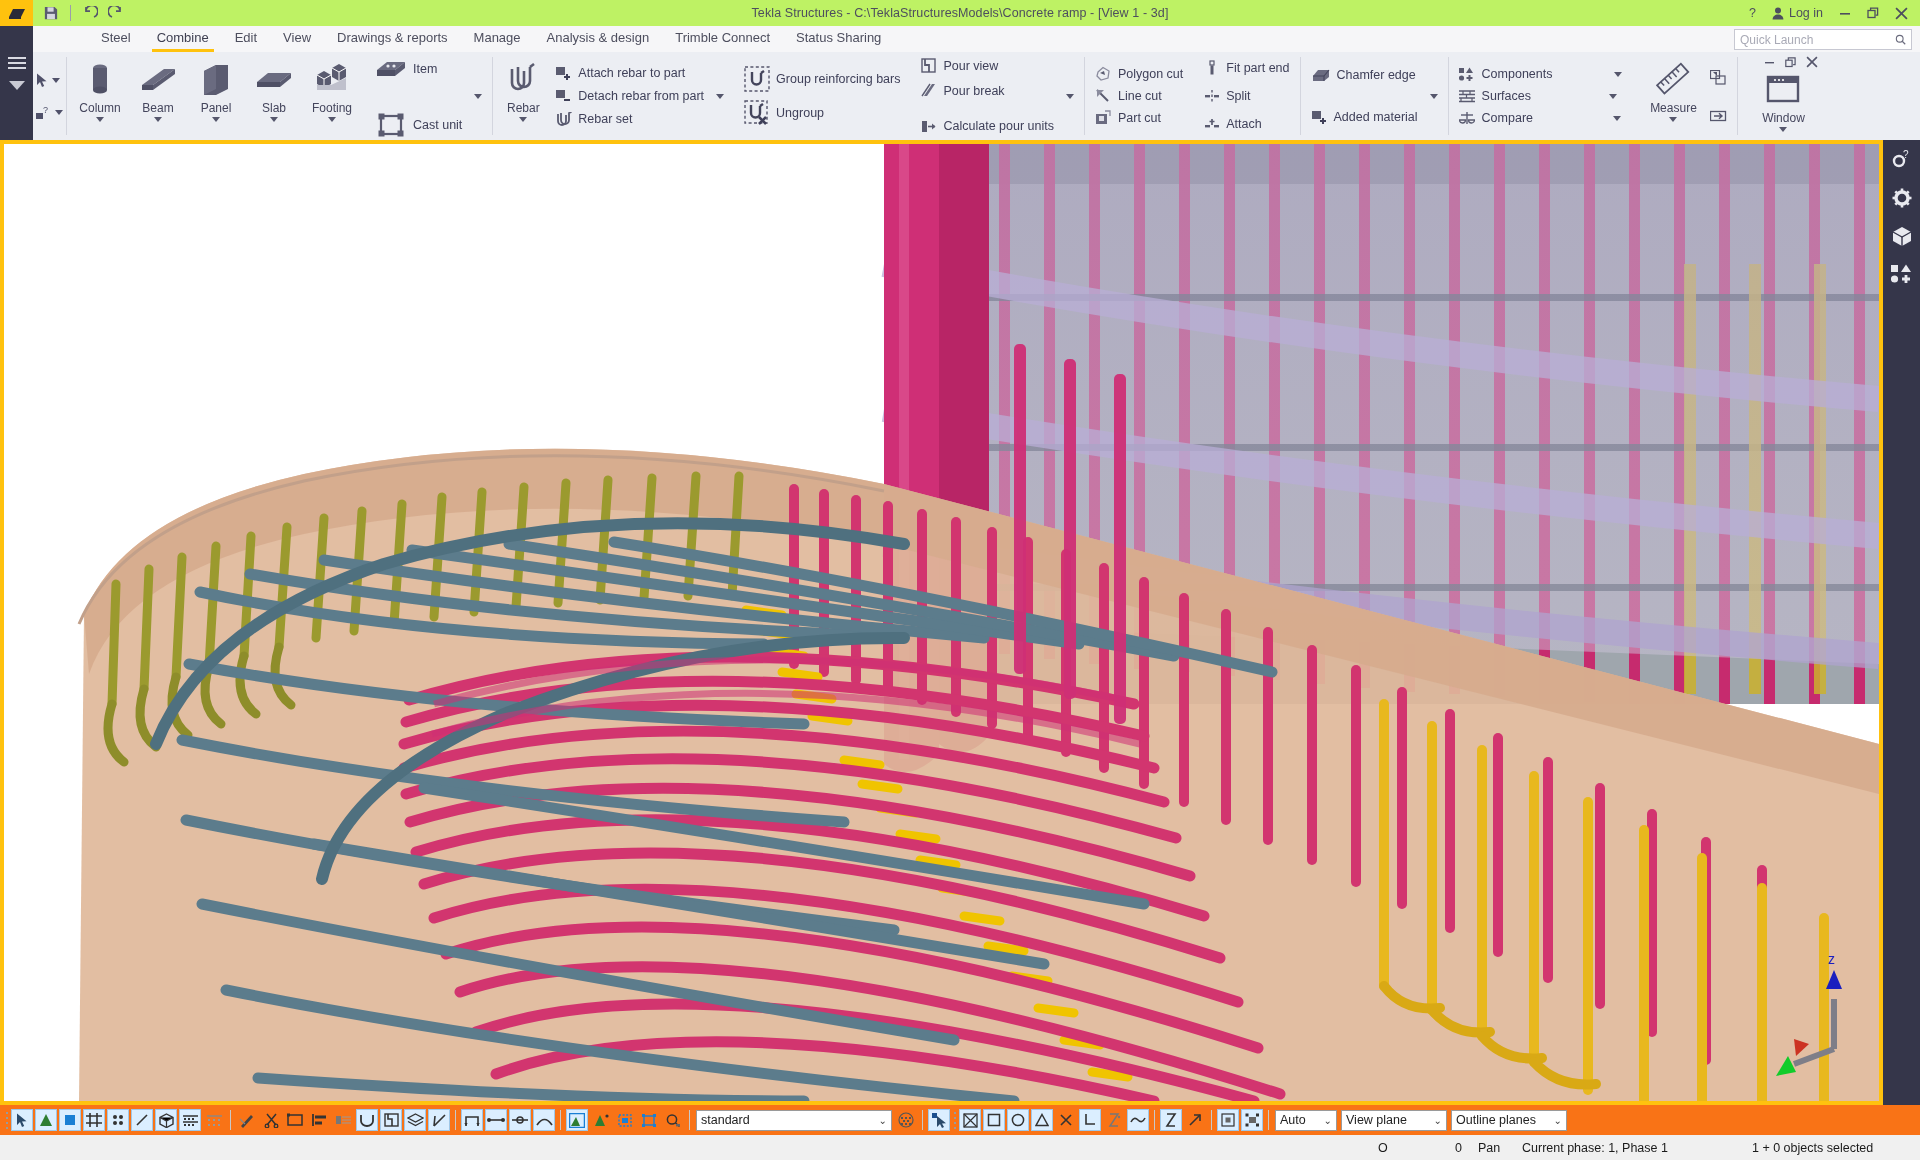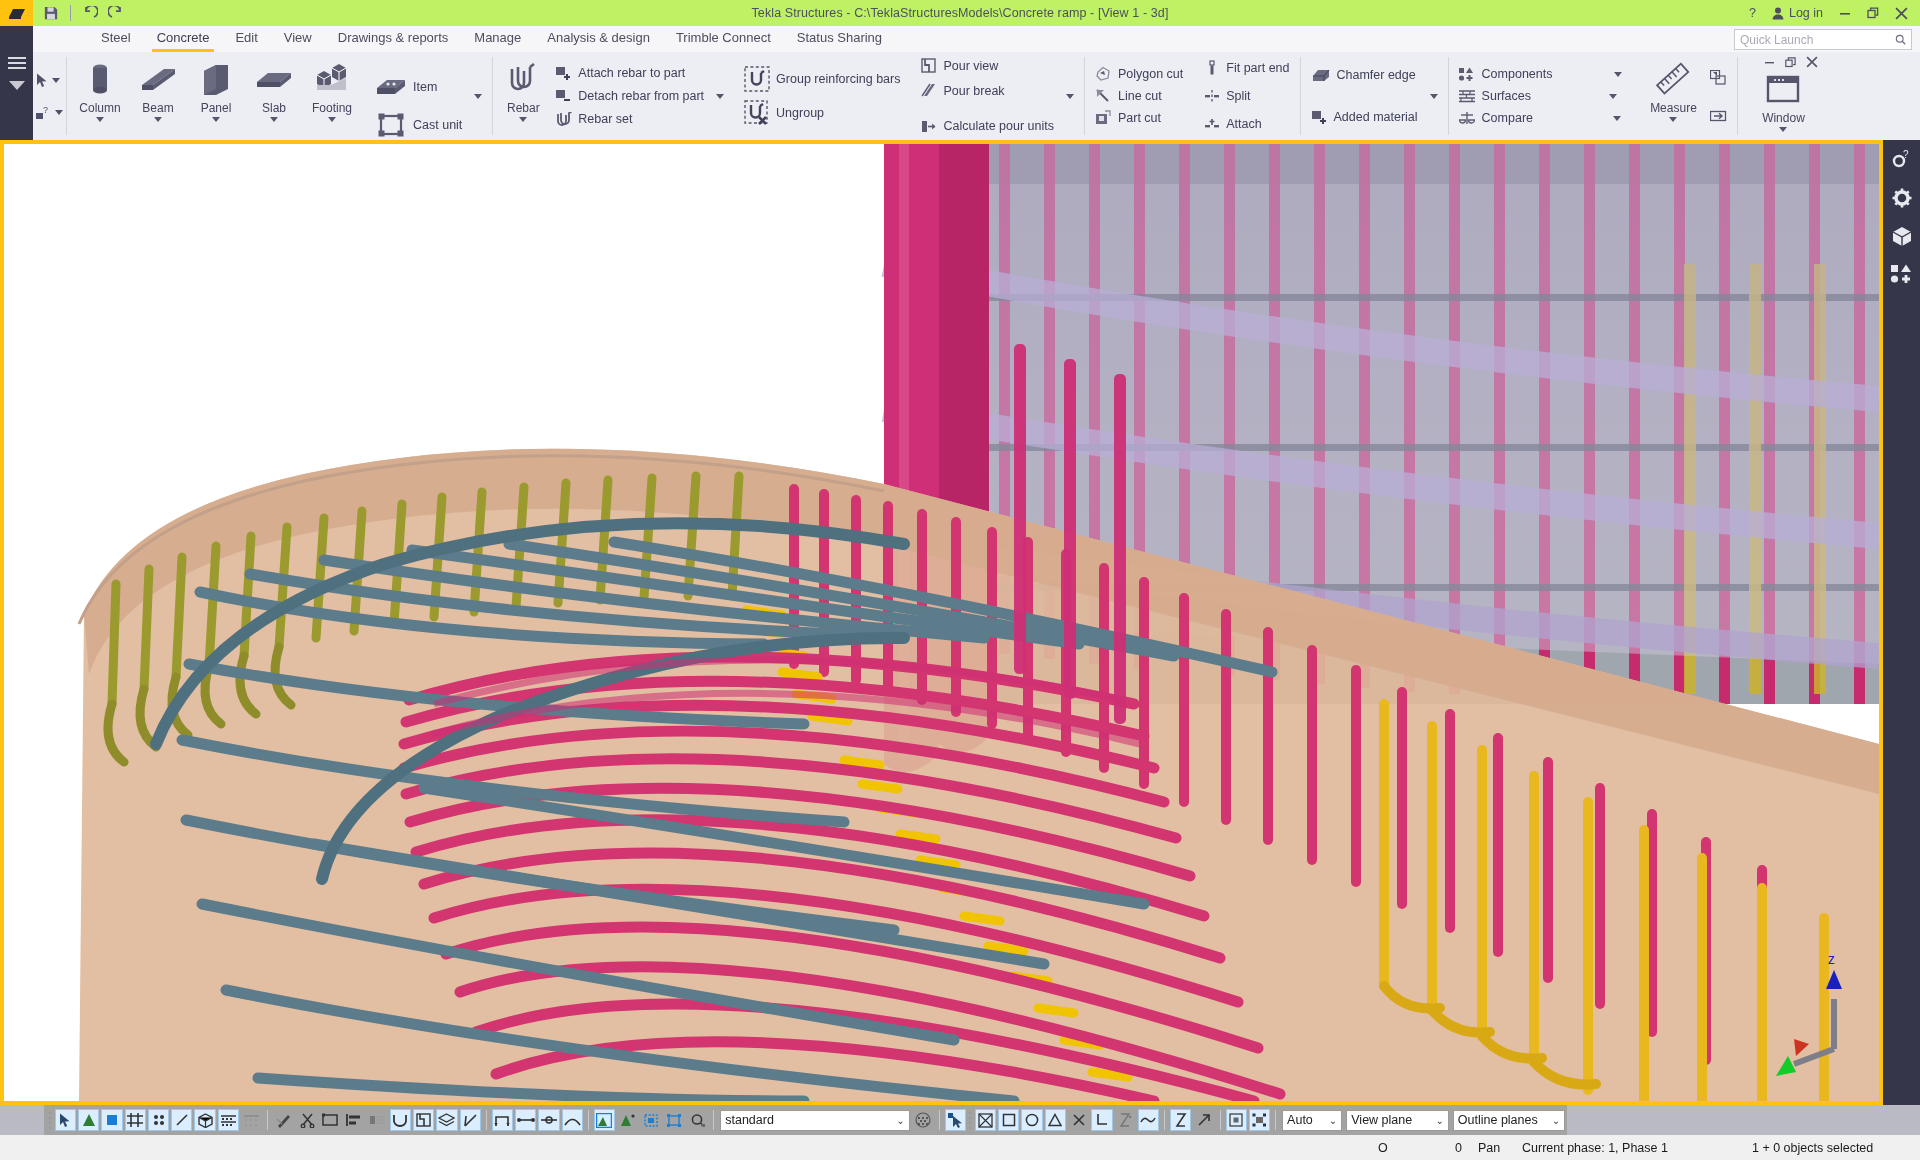--- a/index.html
+++ b/index.html
@@ -128,22 +128,22 @@
   .canvas { position: absolute; inset: 0; overflow: hidden; background: #ffffff; }
   .right-rail {
     position: absolute; top: 140px; right: 0; width: 37px; height: 965px;
     background: #35364a; display: flex; flex-direction: column; align-items: center;
     padding-top: 7px; gap: 12px;
   }
   .rail-ico { width: 26px; height: 26px; display: flex; align-items: center; justify-content: center; }
 
   
   .bottombar {
-    position: absolute; left: 0; top: 1105px; width: 1523px; height: 30px;
-    background: #a3a3a3; display: flex; align-items: center; gap: 0; padding-left: 3px; margin-left: 44px;
+    position: absolute; left: 0; top: 1105px; width: 1920px; height: 30px;
+    background: #f97316; display: flex; align-items: center; gap: 0; padding-left: 3px;
   }
   .grip { width: 7px; height: 22px; display:flex; flex-direction:column; justify-content:center; gap:3px; align-items:center;}
   .grip i { width: 2px; height: 2px; background: #9a9a9a; display:block;}
   .tbtn {
     width: 22px; height: 22px; display: flex; align-items: center; justify-content: center;
     border: 1px solid transparent; margin: 0 1px;
   }
   .tbtn.on { background: #dbeeff; border-color: #9fc7e8; }
   .vsep { width: 1px; height: 20px; background: #c8c8c8; margin: 0 4px; }
   .combo {
@@ -220,21 +220,21 @@
             <path d="M1 1 L11 11 M11 1 L1 11" stroke="#4d4e5e" stroke-width="1.6"></path>
           </svg>
       </div>
     </div>
   </div>
 
   <div class="tabstrip">
     <div class="leftpad"></div>
     <div style="width:55px"></div>
     <div class="tab">Steel</div>
-    <div class="tab active">Concrete</div>
+    <div class="tab active">Combine</div>
     <div class="tab">Edit</div>
     <div class="tab">View</div>
     <div class="tab">Drawings &amp; reports</div>
     <div class="tab">Manage</div>
     <div class="tab">Analysis &amp; design</div>
     <div class="tab">Trimble Connect</div>
     <div class="tab">Status Sharing</div>
 
     <div class="quicklaunch">
       <input placeholder="Quick Launch" style="">
@@ -329,21 +329,21 @@
               <path d="M12 17 L12 26" stroke="#fff" stroke-width="1"></path>
             <path d="M5 23 L19 23 L34 16 L34 28 L5 28 Z" fill="#bfc0cc"></path>
           </svg>
         </div>
         <div class="lbl">Footing</div>
         <div class="dd"></div>
       </div>
     </div>
 
     <div class="rgroup">
-      <div class="col" style="justify-content:flex-end; gap:16px; padding-top:6px">
+      <div class="col" style="justify-content:space-between; gap:16px; padding-top:6px">
         <div class="smitem">
           <span class="ico" style="width:32px;flex:0 0 32px">
             <svg width="32" height="24" viewBox="0 0 32 24">
                 <path d="M2 13 L12 5 L30 5 L20 13 Z" fill="#6a6b80"></path>
                 <path d="M2 13 L20 13 L20 19 L2 19 Z" fill="#4f5065"></path>
                 <path d="M20 13 L30 5 L30 11 L20 19 Z" fill="#5a5b70"></path>
                 <circle cx="13" cy="9" r="1.6" fill="#e8e9ef"></circle>
                 <circle cx="19" cy="9" r="1.6" fill="#e8e9ef"></circle>
               </svg>
           </span>

